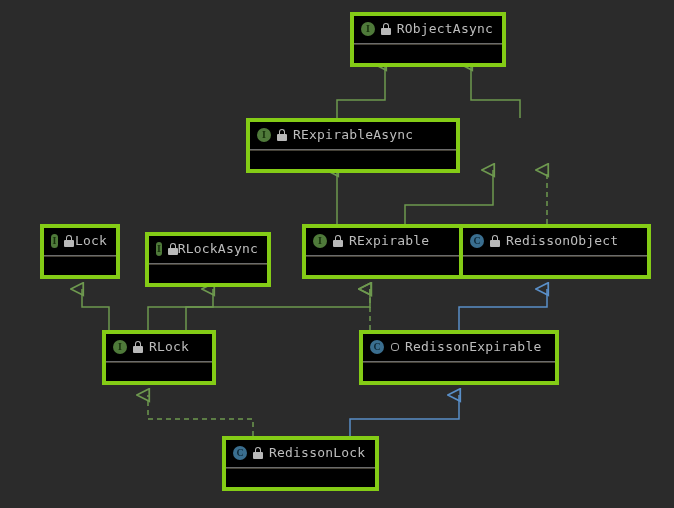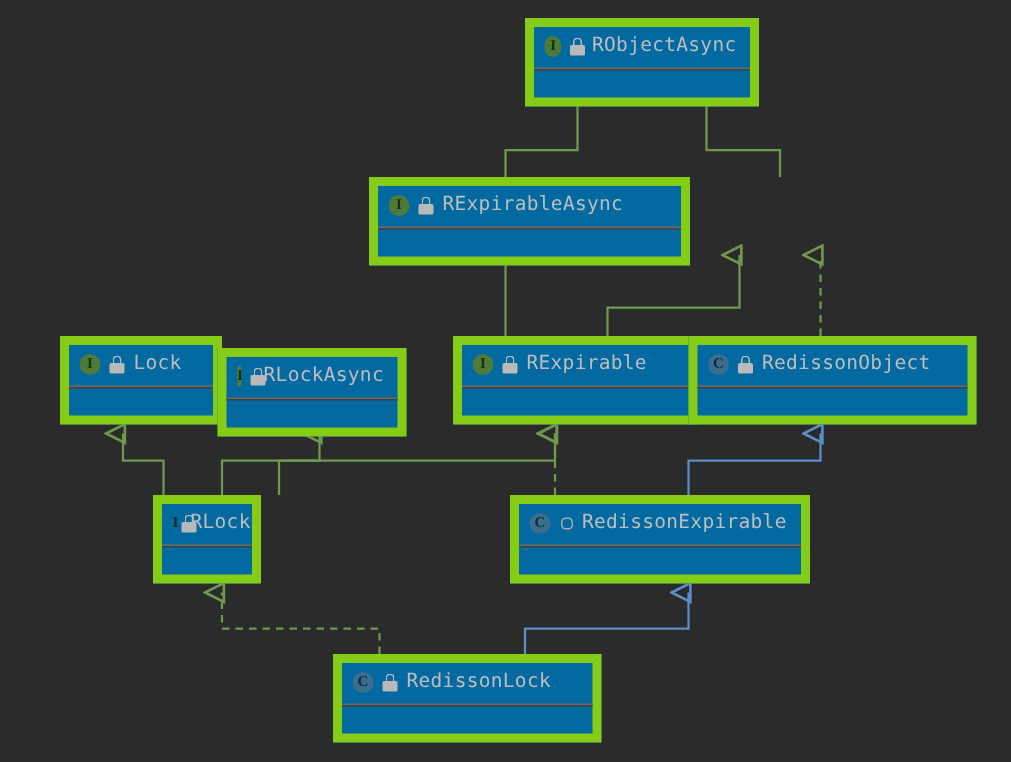--- a/index.html
+++ b/index.html
@@ -1,18 +1,18 @@
 <!DOCTYPE html>
 <html><head>
 <meta charset="utf-8">
 <style>
   html,body{margin:0;padding:0;background:#2b2b2b;font-family:Consolas,Menlo,monospace;color:#cfcfcf;}
   .stage{position:relative;width:674px;height:508px;background:#2b2b2b;overflow:hidden;}
   svg.arrows{position:absolute;left:0;top:0;width:674px;height:508px;pointer-events:none;}
-  .node{position:absolute;background:#0369a1;border:6px solid #84cc16;box-sizing:border-box;}
+  .node{position:absolute;background:#000000;border:4px solid #84cc16;box-sizing:border-box;}
   .node .titlebar{display:flex;align-items:center;padding:5px 9px 7px 7px;gap:6px;}
   .node .sep{height:0;border-top:1px solid #6b6b6b;border-bottom:1px solid #444036;}
   .node .body{height:18px;}
   .name{color:#bdbdbd;font-size:13px;letter-spacing:.2px;}
   .badge{position:relative;display:inline-block;width:14px;height:14px;border-radius:7px;}
   .badge.iface{background:#4f7a3a;}
   .badge.iface:after{content:"I";position:absolute;inset:0;color:#16310b;font:bold 10px/14px Consolas;text-align:center;}
   .badge.cls{background:#3a6e8f;}
   .badge.cls:after{content:"C";position:absolute;inset:0;color:#0f2a3a;font:bold 10px/14px Consolas;text-align:center;}
   .lockglyph{display:inline-block;width:10px;height:12px;position:relative;}
@@ -71,21 +71,21 @@
 <div class="node" style="left:246px;top:118px;width:214px">
   <div class="titlebar">
         <span class="badge iface"></span>
         <span class="lockglyph"></span>
         <span class="name">RExpirableAsync</span>
       </div>
   <div class="sep"></div>
       <div class="body"></div>
 </div>
 
-<div class="node" style="left:40px;top:224px;width:108px">
+<div class="node" style="left:40px;top:224px;width:80px">
   <div class="titlebar">
         <span class="badge iface"></span>
         <span class="lockglyph"></span>
         <span class="name">Lock</span>
       </div>
   <div class="sep"></div>
       <div class="body"></div>
 </div>
 <div class="node" style="left:145px;top:232px;width:126px">
   <div class="titlebar">
@@ -108,40 +108,40 @@
 <div class="node" style="left:459px;top:224px;width:192px">
   <div class="titlebar">
         <span class="badge cls"></span>
         <span class="lockglyph"></span>
         <span class="name">RedissonObject</span>
       </div>
   <div class="sep"></div>
       <div class="body"></div>
 </div>
 
-<div class="node" style="left:102px;top:330px;width:72px">
+<div class="node" style="left:102px;top:330px;width:114px">
   <div class="titlebar">
         <span class="badge iface"></span>
         <span class="lockglyph"></span>
         <span class="name">RLock</span>
       </div>
   <div class="sep"></div>
       <div class="body"></div>
 </div>
-<div class="node" style="left:340px;top:330px;width:200px">
+<div class="node" style="left:359px;top:330px;width:200px">
   <div class="titlebar">
         <span class="badge cls"></span>
         <span class="dot"></span>
         <span class="name">RedissonExpirable</span>
       </div>
   <div class="sep"></div>
       <div class="body"></div>
 </div>
 
-<div class="node" style="left:222px;top:436px;width:179px">
+<div class="node" style="left:222px;top:436px;width:157px">
   <div class="titlebar">
         <span class="badge cls"></span>
         <span class="lockglyph"></span>
         <span class="name">RedissonLock</span>
       </div>
   <div class="sep"></div>
       <div class="body"></div>
 </div>
 
 </div>

